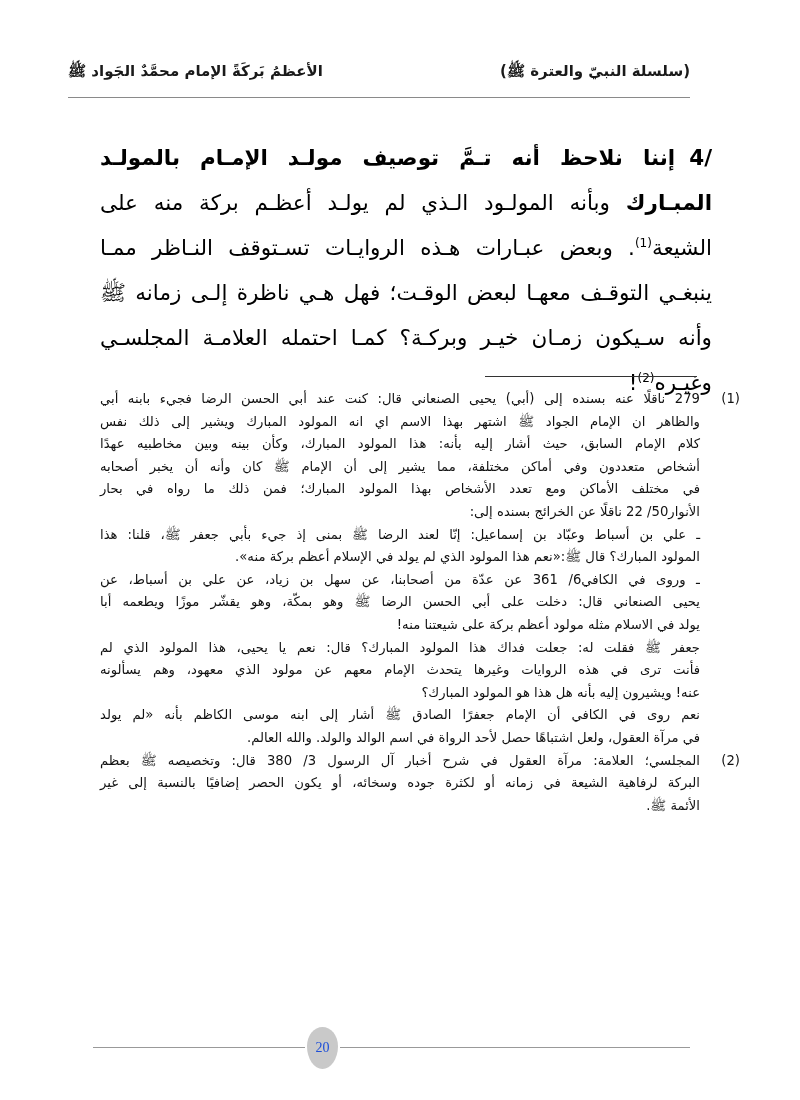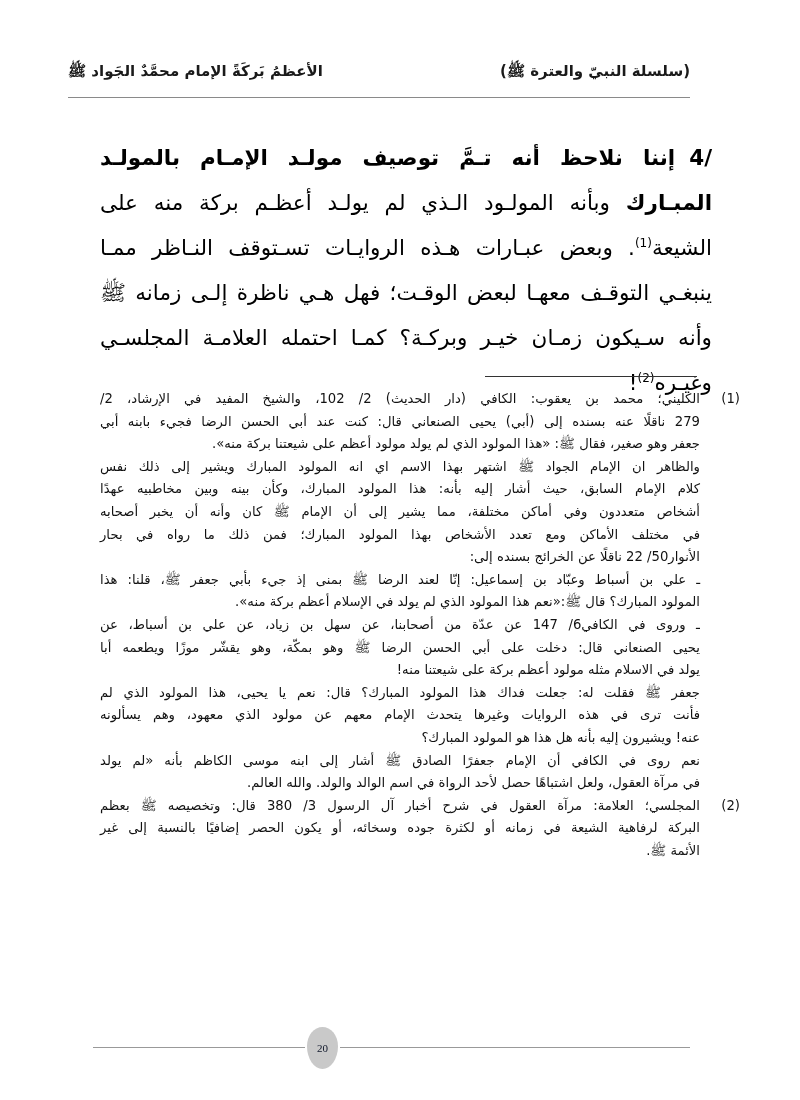--- a/index.html
+++ b/index.html
@@ -133,22 +133,22 @@
       top: 1027px;
       left: 307px;
       width: 31px;
       height: 42px;
       background: #c9c9c9;
       border-radius: 50% 50% 50% 50% / 45% 45% 55% 55%;
       display: flex;
       align-items: center;
       justify-content: center;
       font-family: "Liberation Serif", serif;
-      font-size: 11px;
-      color: #0f172a;
+      font-size: 14px;
+      color: #1d4ed8;
     }
   </style>
 </head>
 <body>
 
 <div class="page">
 
   <div class="running-header">
     <span>(سلسلة النبيّ والعترة ﷺ)</span>
     <span>الأعظمُ بَركَةً الإمام محمَّدٌ الجَواد ﷺ</span>
@@ -158,31 +158,29 @@
   <div class="main-text">
     <span class="item-number">4/</span><span class="lead">إننا نلاحظ أنه تـمَّ توصيف مولـد الإمـام بالمولـد المبـارك</span><span> وبأنه المولـود الـذي لم يولـد أعظـم بركة منه على الشيعة</span><sup>(1)</sup><span>. وبعض عبـارات هـذه الروايـات تسـتوقف النـاظر ممـا ينبغـي التوقـف معهـا لبعض الوقـت؛ فهل هـي ناظرة إلـى زمانه ﷺ وأنه سـيكون زمـان خيـر وبركـة؟ كمـا احتمله العلامـة المجلسـي وغيـره</span><sup>(2)</sup><span>!</span>
   </div>
 
   <div class="fn-rule"></div>
 
   <div class="footnotes">
     <div class="footnote">
       <span class="fn-num">(1)</span>
       <div class="fn-body">
-        <span class="fn-line">الكليني؛ محمد بن يعقوب: الكافي (دار الحديث) 2/ 102، والشيخ المفيد في الإرشاد، 2/</span>
         <span class="fn-line">279 ناقلًا عنه بسنده إلى (أبي) يحيى الصنعاني قال: كنت عند أبي الحسن الرضا فجيء بابنه أبي</span>
-        <span class="fn-line last">جعفر وهو صغير، فقال ﷺ: «هذا المولود الذي لم يولد مولود أعظم على شيعتنا بركة منه».</span>
         <span class="fn-line">والظاهر ان الإمام الجواد ﷺ اشتهر بهذا الاسم اي انه المولود المبارك ويشير إلى ذلك نفس</span>
         <span class="fn-line">كلام الإمام السابق، حيث أشار إليه بأنه: هذا المولود المبارك، وكأن بينه وبين مخاطبيه عهدًا</span>
         <span class="fn-line">أشخاص متعددون وفي أماكن مختلفة، مما يشير إلى أن الإمام ﷺ كان وأنه أن يخبر أصحابه</span>
         <span class="fn-line">في مختلف الأماكن ومع تعدد الأشخاص بهذا المولود المبارك؛ فمن ذلك ما رواه في بحار</span>
         <span class="fn-line last">الأنوار50/ 22 ناقلًا عن الخرائج بسنده إلى:</span>
         <span class="fn-line">ـ علي بن أسباط وعبّاد بن إسماعيل: إنّا لعند الرضا ﷺ بمنى إذ جيء بأبي جعفر ﷺ، قلنا: هذا</span>
         <span class="fn-line last">المولود المبارك؟ قال ﷺ:«نعم هذا المولود الذي لم يولد في الإسلام أعظم بركة منه».</span>
-        <span class="fn-line">ـ وروى في الكافي6/ 147 عن عدّة من أصحابنا، عن سهل بن زياد، عن علي بن أسباط، عن</span>
+        <span class="fn-line">ـ وروى في الكافي6/ 361 عن عدّة من أصحابنا، عن سهل بن زياد، عن علي بن أسباط، عن</span>
         <span class="fn-line">يحيى الصنعاني قال: دخلت على أبي الحسن الرضا ﷺ وهو بمكّة، وهو يقشّر موزًا ويطعمه أبا</span>
         <span class="fn-line last">يولد في الاسلام مثله مولود أعظم بركة على شيعتنا منه!</span>
         <span class="fn-line">جعفر ﷺ فقلت له: جعلت فداك هذا المولود المبارك؟ قال: نعم يا يحيى، هذا المولود الذي لم</span>
         <span class="fn-line">فأنت ترى في هذه الروايات وغيرها يتحدث الإمام معهم عن مولود الذي معهود، وهم يسألونه</span>
         <span class="fn-line last">عنه! ويشيرون إليه بأنه هل هذا هو المولود المبارك؟</span>
         <span class="fn-line">نعم روى في الكافي أن الإمام جعفرًا الصادق ﷺ أشار إلى ابنه موسى الكاظم بأنه «لم يولد</span>
         <span class="fn-line last">في مرآة العقول، ولعل اشتباهًا حصل لأحد الرواة في اسم الوالد والولد. والله العالم.</span>
       </div>
     </div>
     <div class="footnote">

